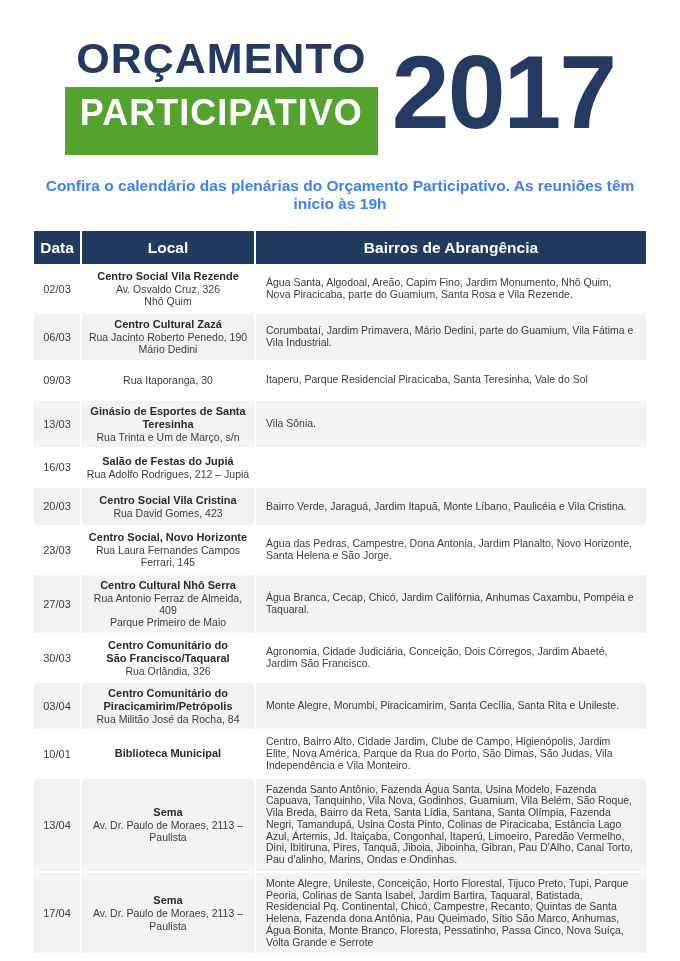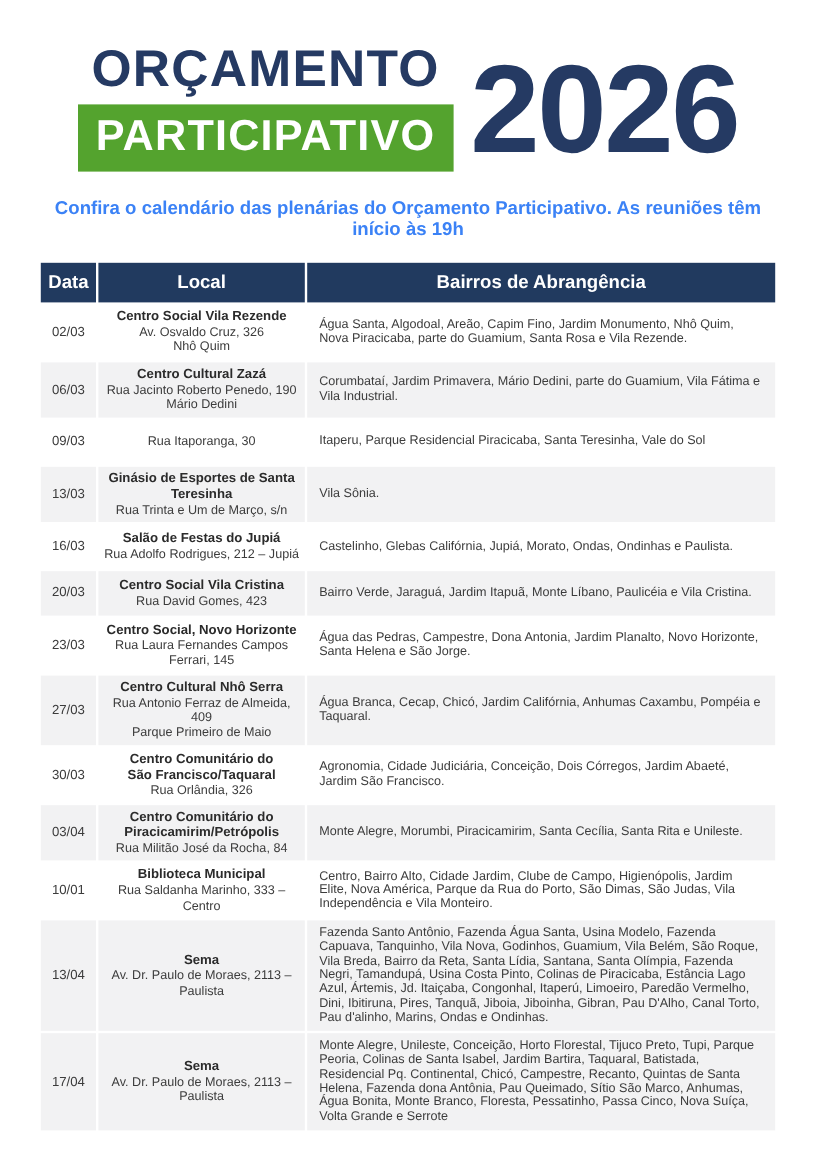--- a/index.html
+++ b/index.html
@@ -12,21 +12,21 @@
   .page { padding:0 34px; }
 
   
   .hero { display:flex; justify-content:center; align-items:flex-start; gap:14px; padding-top:36px; }
   .title-col { display:flex; flex-direction:column; align-items:center; }
   .title-line1 {
     color:#253a63; font-weight:bold; font-size:43px; letter-spacing:1px; line-height:1.05;
   }
   .title-line2 {
     margin-top:6px; background:#54a32e; color:#ffffff; font-weight:bold;
-    font-size:36px; letter-spacing:1px; padding:5px 15px 9px;
+    font-size:36px; letter-spacing:1px; padding:5px 15px 21px;
   }
   .year {
     color:#253a63; font-weight:bold; font-size:104px; line-height:0.93; letter-spacing:-2px;
     margin-top:8px;
   }
   .subtitle {
     margin-top:22px; text-align:center; color:#3b82f6; font-weight:bold; font-size:15.5px;
   }
 
   
@@ -58,21 +58,21 @@
 </head>
 <body>
 
 <div class="page">
 
   <div class="hero">
     <div class="title-col">
       <div class="title-line1">ORÇAMENTO</div>
       <div class="title-line2">PARTICIPATIVO</div>
     </div>
-    <div class="year">2026</div>
+    <div class="year">2017</div>
   </div>
 
   <div class="subtitle">Confira o calendário das plenárias do Orçamento Participativo. As reuniões têm início às 19h</div>
 
   <div class="cal-table">
     <div class="grid-row thead">
       <div class="cell">Data</div>
       <div class="cell">Local</div>
       <div class="cell">Bairros de Abrangência</div>
     </div>
@@ -131,21 +131,20 @@
   <div class="grid-row row">
     <div class="cell c-date">16/03</div>
     <div class="cell c-local">
       <div class="venue">
               <div>Salão de Festas do Jupiá</div>
             </div>
       <div class="address">
               <div>Rua Adolfo Rodrigues, 212 –  Jupiá</div>
             </div>
     </div>
-    <div class="cell c-bairros">Castelinho, Glebas Califórnia, Jupiá, Morato, Ondas, Ondinhas e Paulista.</div>
   </div>
 
   <div class="grid-row row shaded">
     <div class="cell c-date">20/03</div>
     <div class="cell c-local">
       <div class="venue">
               <div>Centro Social Vila Cristina</div>
             </div>
       <div class="address">
               <div>Rua David Gomes, 423</div>
@@ -208,23 +207,20 @@
     </div>
     <div class="cell c-bairros">Monte Alegre, Morumbi, Piracicamirim, Santa Cecília, Santa Rita e Unileste.</div>
   </div>
 
   <div class="grid-row row">
     <div class="cell c-date">10/01</div>
     <div class="cell c-local">
       <div class="venue">
               <div>Biblioteca Municipal</div>
             </div>
-      <div class="address">
-              <div>Rua Saldanha Marinho, 333 – Centro</div>
-            </div>
     </div>
     <div class="cell c-bairros">Centro, Bairro Alto, Cidade Jardim, Clube de Campo, Higienópolis, Jardim Elite, Nova América, Parque da Rua do Porto, São Dimas, São Judas, Vila Independência e Vila Monteiro.</div>
   </div>
 
   <div class="grid-row row shaded">
     <div class="cell c-date">13/04</div>
     <div class="cell c-local">
       <div class="venue">
               <div>Sema</div>
             </div>

